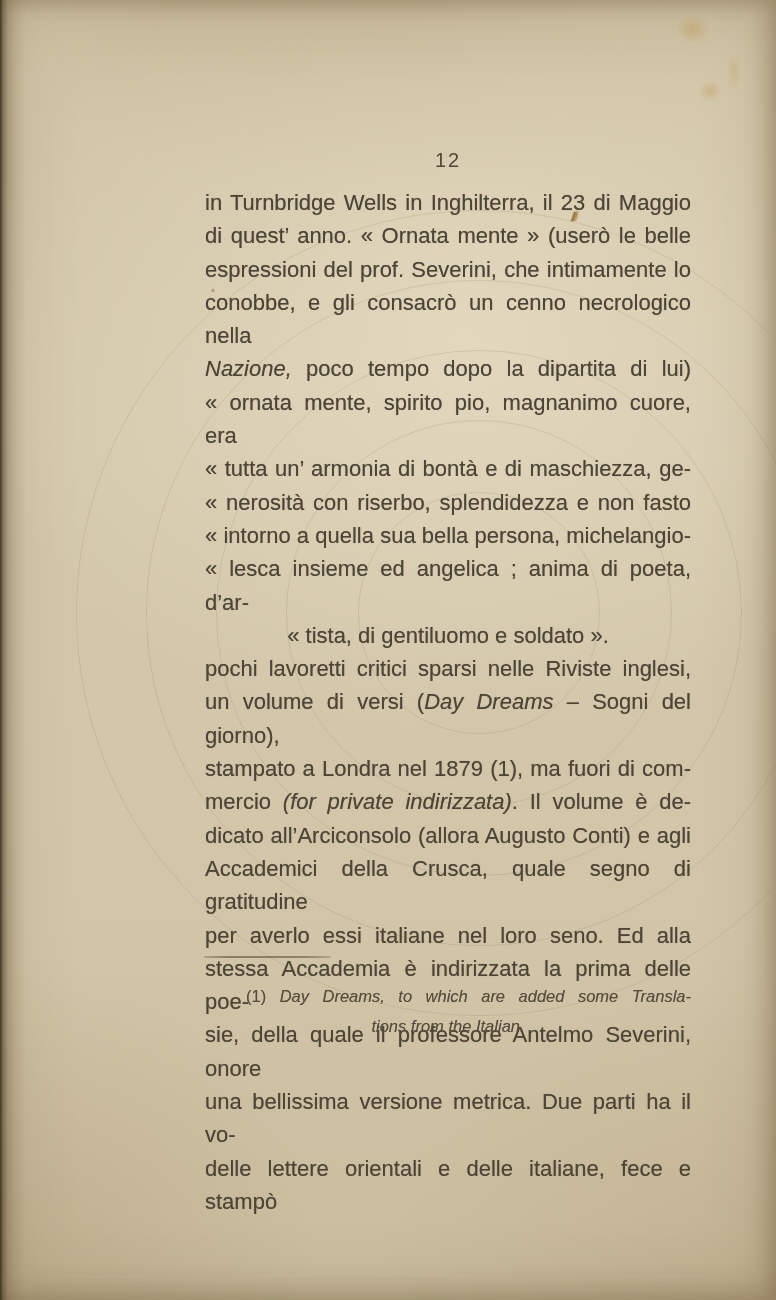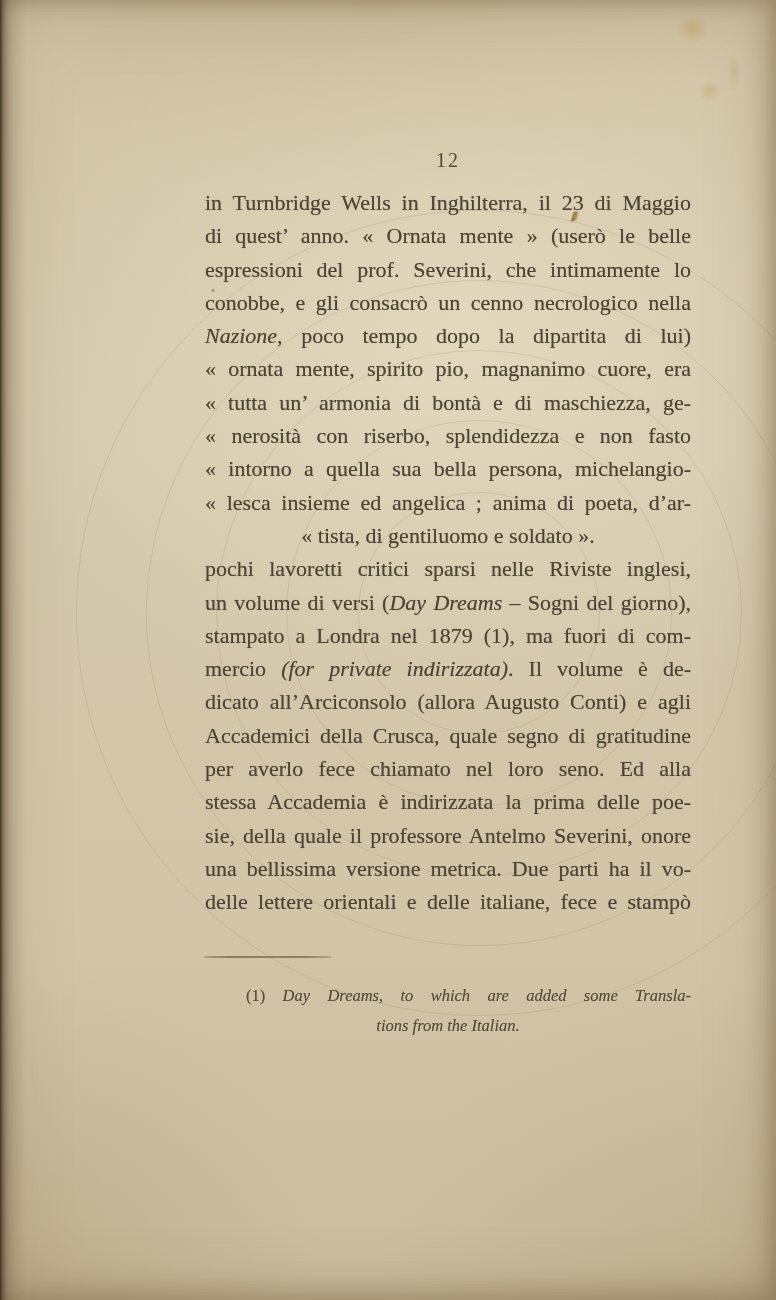--- a/index.html
+++ b/index.html
@@ -3,21 +3,21 @@
 <meta charset="utf-8">
 <style>
   html, body {
     margin: 0; padding: 0;
     background: #cdc0a2;
   }
   #stage {
     position: relative;
     width: 776px; height: 1300px;
     overflow: hidden;
-    font-family: Liberation Serif, serif;
+    font-family: Liberation Sans, sans-serif;
   }
   
   #paper {
     position: absolute; inset: 0;
     background:
       radial-gradient(ellipse 760px 620px at 60% 26%, rgba(240,231,206,0.55), rgba(240,231,206,0) 65%),
       radial-gradient(ellipse 420px 420px at 3% 97%, rgba(140,115,75,0.20), rgba(140,115,75,0) 70%),
       radial-gradient(ellipse 560px 460px at 100% 100%, rgba(145,120,80,0.18), rgba(145,120,80,0) 72%),
       radial-gradient(ellipse 560px 300px at 50% 0%, rgba(150,125,85,0.14), rgba(150,125,85,0) 70%),
       linear-gradient(180deg, #d0c3a5 0%, #d4c8ac 35%, #d2c5a8 70%, #cabd9e 100%);
@@ -121,21 +121,21 @@
       <div class="line just"><span class="seg">« nerosità con riserbo, splendidezza e non fasto</span></div>
       <div class="line just"><span class="seg">« intorno a quella sua bella persona, michelangio-</span></div>
       <div class="line just"><span class="seg">« lesca insieme ed angelica ; anima di poeta, d’ar-</span></div>
       <div class="line"><span class="seg">« tista, di gentiluomo e soldato ».</span></div>
       <div class="line just"><span class="seg">pochi lavoretti critici sparsi nelle Riviste inglesi,</span></div>
       <div class="line just"><span class="seg">un volume di versi (</span><span class="seg it">Day Dreams</span><span class="seg"> – Sogni del giorno),</span></div>
       <div class="line just"><span class="seg">stampato a Londra nel 1879 (1), ma fuori di com-</span></div>
       <div class="line just"><span class="seg">mercio </span><span class="seg it">(for private indirizzata)</span><span class="seg">. Il volume è de-</span></div>
       <div class="line just"><span class="seg">dicato all’Arciconsolo (allora Augusto Conti) e agli</span></div>
       <div class="line just"><span class="seg">Accademici della Crusca, quale segno di gratitudine</span></div>
-      <div class="line just"><span class="seg">per averlo fece chiamato nel loro seno. Ed alla</span></div>
+      <div class="line just"><span class="seg">per averlo essi italiane nel loro seno. Ed alla</span></div>
       <div class="line just"><span class="seg">stessa Accademia è indirizzata la prima delle poe-</span></div>
       <div class="line just"><span class="seg">sie, della quale il professore Antelmo Severini, onore</span></div>
       <div class="line just"><span class="seg">una bellissima versione metrica. Due parti ha il vo-</span></div>
       <div class="line just"><span class="seg">delle lettere orientali e delle italiane, fece e stampò</span></div>
     </div>
 
   <div id="footnote-rule"></div>
   <div id="footnote-text">
       <div class="line just indent"><span class="seg">(1) </span><span class="seg it">Day Dreams, to which are added some Transla-</span></div>
       <div class="line"><span class="seg it">tions from the Italian.</span></div>

